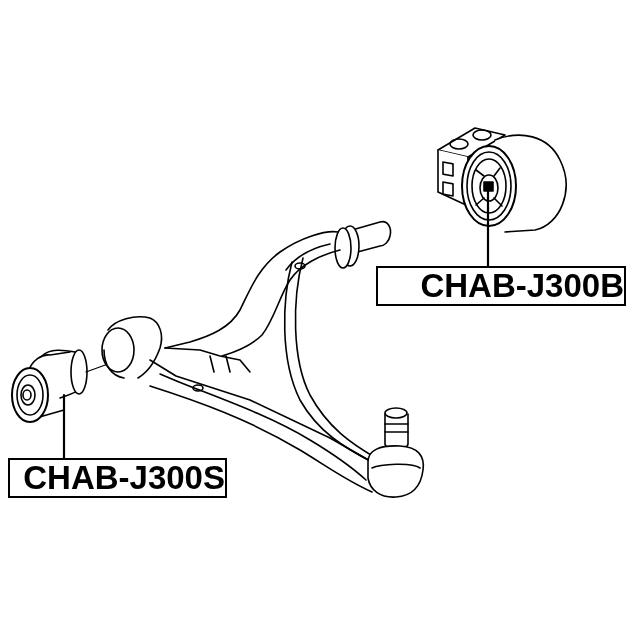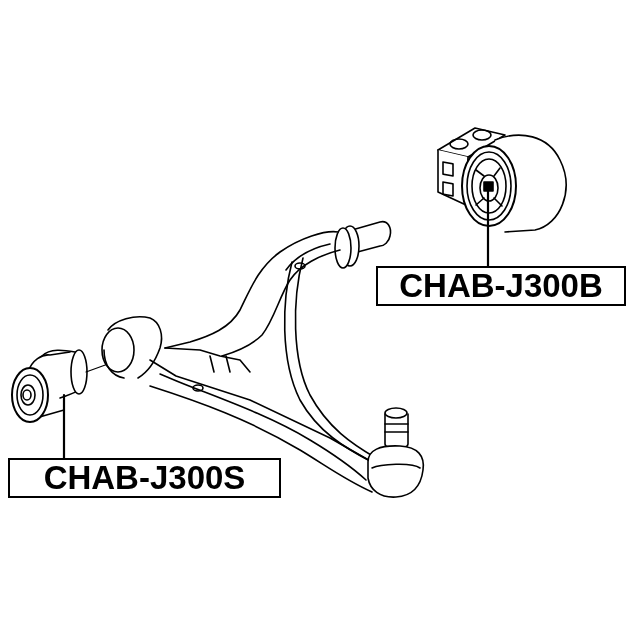--- a/index.html
+++ b/index.html
@@ -8,26 +8,26 @@
     .part-label {
       position: absolute;
       box-sizing: border-box;
       border: 2px solid #000;
       background: #fff;
       font-family: "Liberation Sans", sans-serif;
       font-weight: bold;
       font-size: 33px;
       line-height: 35px;
       color: #000;
-      text-align: center;
+      text-align: right;
       letter-spacing: 0px;
       white-space: nowrap;
     }
     #label-b { left: 376px; top: 266px; width: 250px; height: 40px; }
-    #label-s { left: 8px; top: 458px; width: 273px; height: 40px; }
+    #label-s { left: 8px; top: 458px; width: 219px; height: 40px; }
   </style>
 </head>
 <body>
 
 <div id="canvas">
   <svg class="art" width="640" height="640" viewBox="0 0 640 640" fill="none" stroke="#000" stroke-width="1.6" stroke-linejoin="round" stroke-linecap="round">
 
     <g>
 
       <path d="M438 150 L475 128 L505 135 L468 157 Z" fill="#fff"></path>

